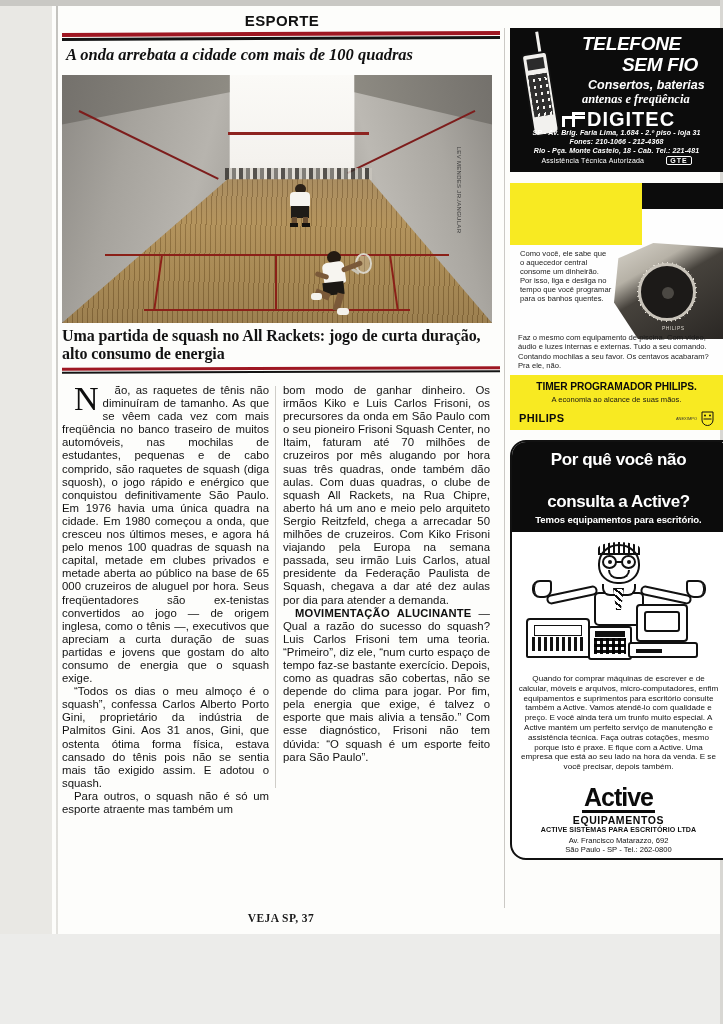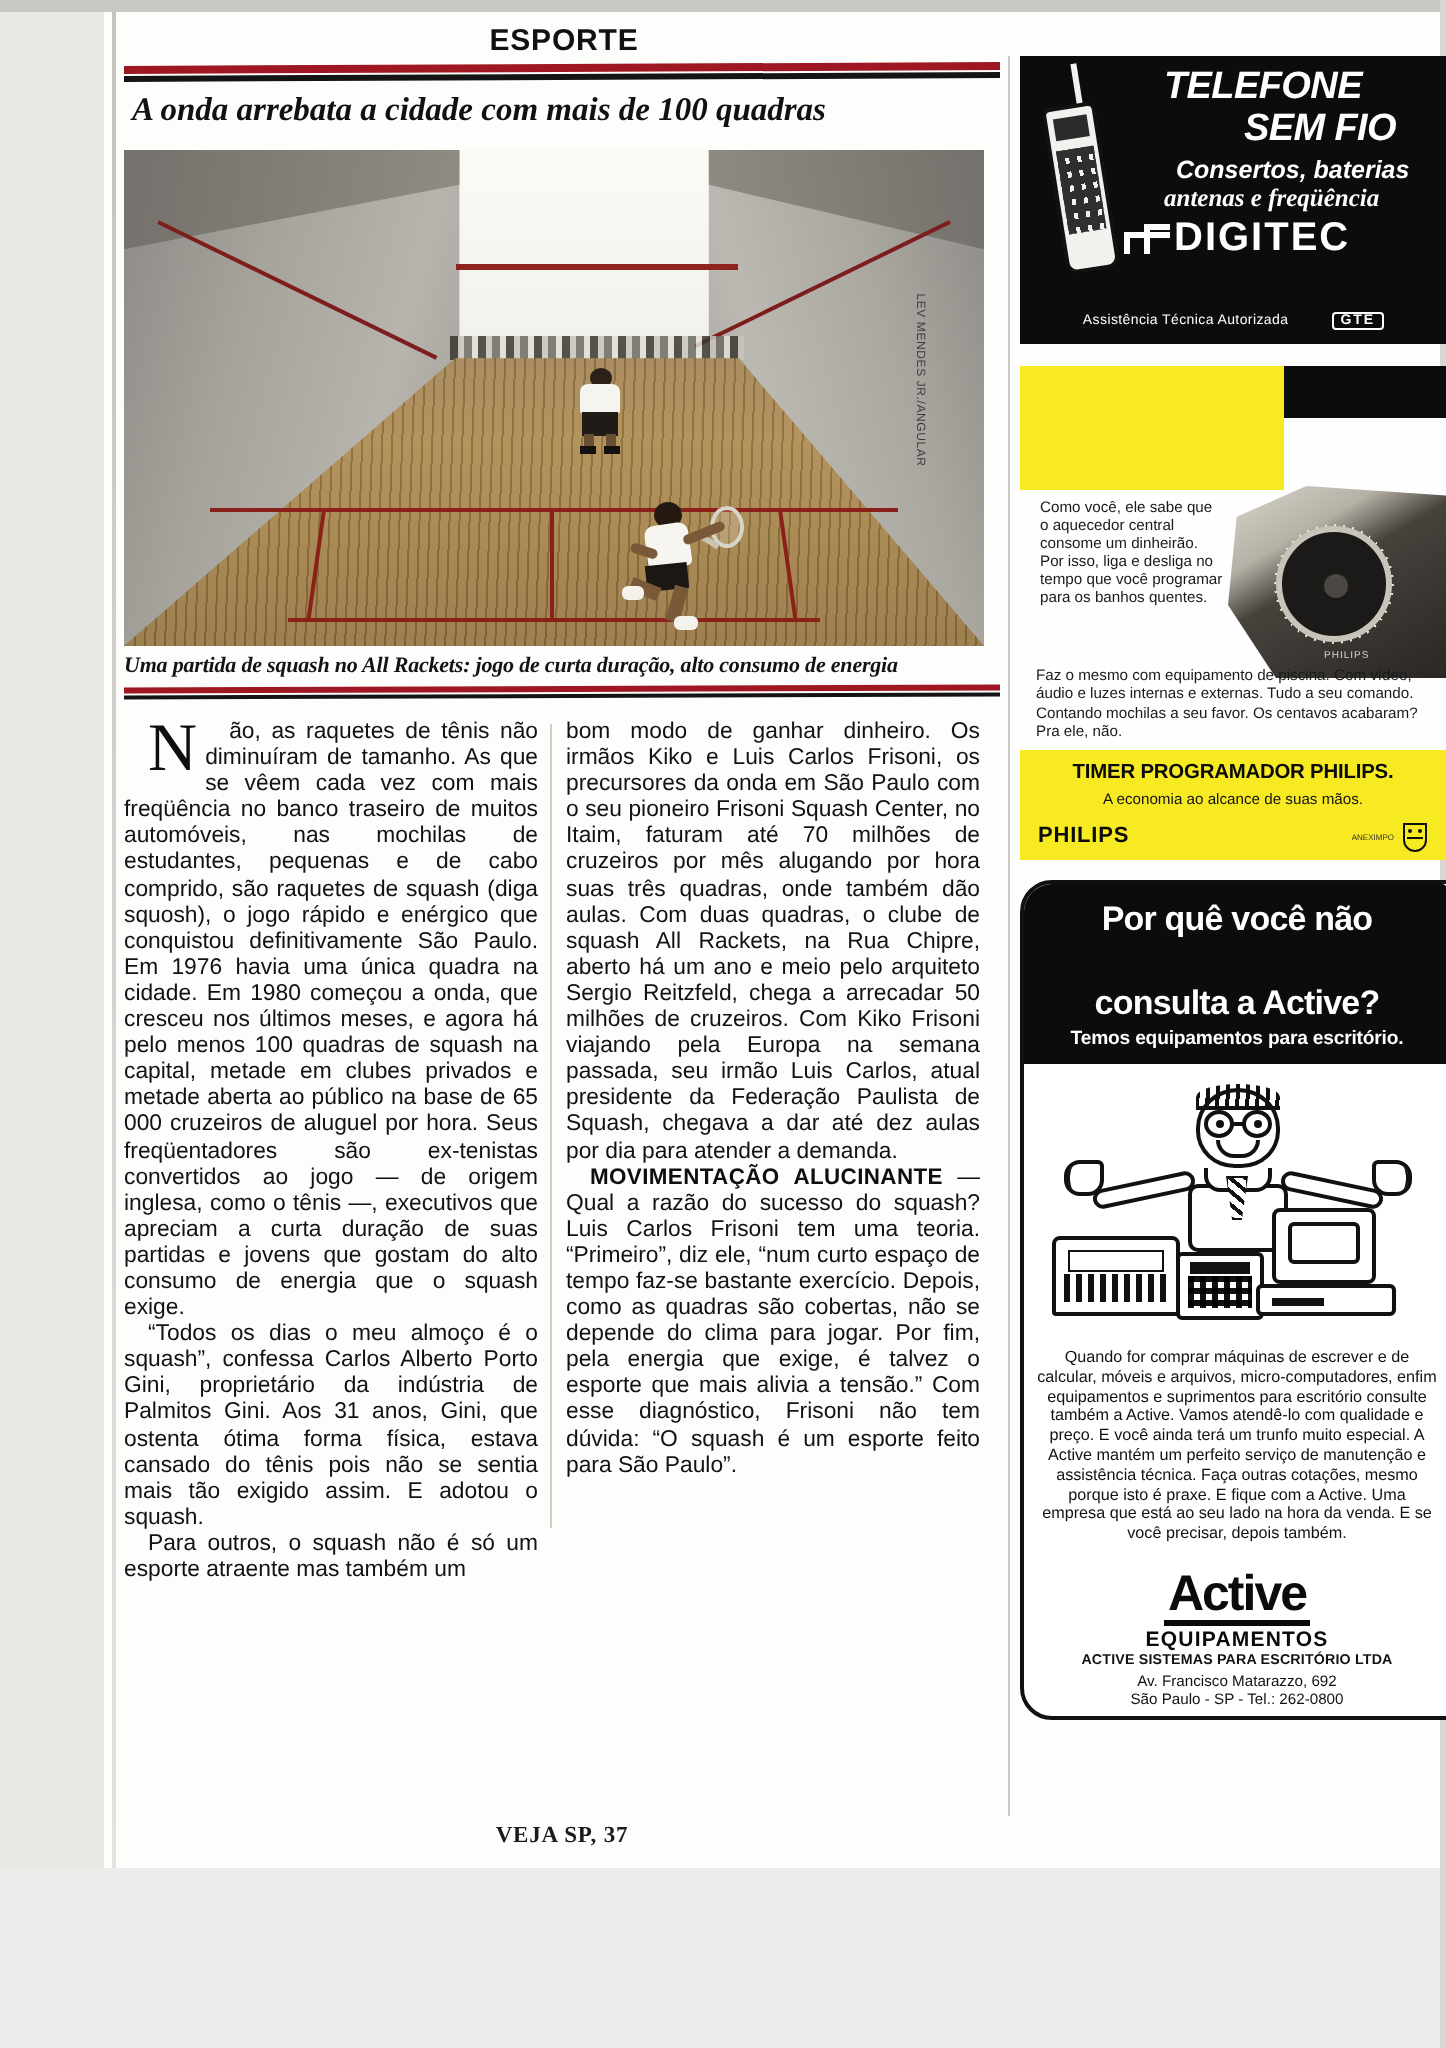--- a/index.html
+++ b/index.html
@@ -152,21 +152,21 @@
                     background:#f4f2ec; border-radius:3px; }
 
   .photo-credit {
     position:absolute; right:-11px; top:112px;
     font-family:"Liberation Sans", sans-serif;
     font-size:6px; letter-spacing:.3px; color:#3c3c3c;
     transform:rotate(90deg); transform-origin:center; white-space:nowrap;
   }
   .caption {
     font-family:"Liberation Serif", serif;
-    font-style:italic; font-weight:bold; font-size:11px;
+    font-weight:bold; font-size:16px;
     color:#131313; margin-top:4px; letter-spacing:-.1px;
   }
   .cap-rule-red   { height:3px; background:#9e1722; margin-top:4px; transform:skewY(-0.2deg); }
   .cap-rule-black { height:2px; background:#141414; margin-top:1px; transform:skewY(-0.2deg); }
 
   
   .cols { display:flex; gap:14px; margin-top:11px; }
   .col { width:207px; position:relative; }
   .col p {
     font-family:"Liberation Sans", sans-serif;
@@ -469,20 +469,25 @@
         <div class="dg-l2">SEM FIO</div>
         <div class="dg-l3">Consertos, baterias</div>
         <div class="dg-l4">antenas e freqüência</div>
       </div>
       <div class="dg-logo-row">
         <div class="dg-mark">
             <i></i>
           </div>
         <div class="dg-name">DIGITEC</div>
       </div>
+      <div class="dg-addr">
+        <div>SP - Av. Brig. Faria Lima, 1.684 - 2.º piso - loja 31</div>
+        <div>Fones: 210-1066 - 212-4368</div>
+        <div>Rio - Pça. Monte Castelo, 18 - Cab. Tel.: 221-481</div>
+      </div>
       <div class="dg-auth"><span>Assistência Técnica Autorizada</span><span class="gte">GTE</span></div>
     </div>
 
     <div class="ad-philips">
       <div class="ph-yellow-top"></div>
       <div class="ph-black-top"></div>
       <div class="ph-photo">
         <div class="ph-ticks"></div>
         <div class="ph-dial"></div>
         <div class="ph-brandlabel">PHILIPS</div>

